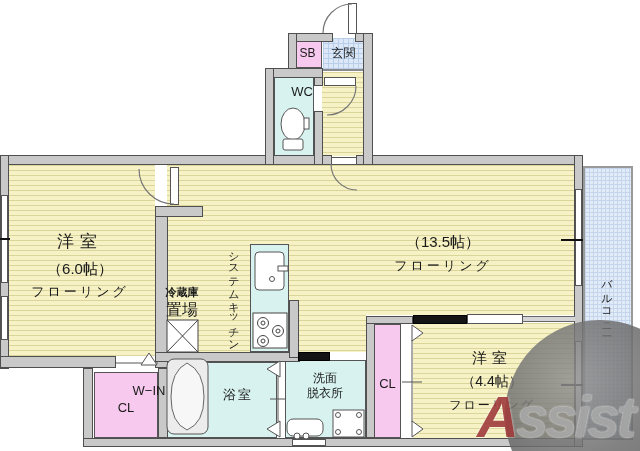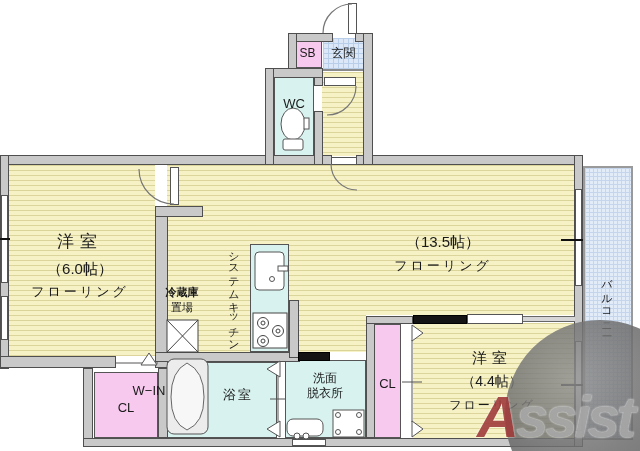--- a/index.html
+++ b/index.html
@@ -164,37 +164,37 @@
     <g stroke="#555" fill="#ffffff">
       <line x1="116" y1="363" x2="158" y2="363"></line>
       <polygon points="141,365 157,365 149,353"></polygon>
     </g>
 
     <line x1="323" y1="70" x2="363" y2="70" stroke="#8a8a8a" stroke-width="2"></line>
   </svg>
 
   <div class="lbl" style="left:293px;top:46px;width:29px;font-size:12px;">SB</div>
   <div class="lbl" style="left:324px;top:45px;width:39px;font-size:12px;">玄関</div>
-  <div class="lbl" style="left:275px;top:96px;width:38px;font-size:13px;">WC</div>
+  <div class="lbl" style="left:275px;top:84px;width:38px;font-size:13px;text-align:right;">WC</div>
 
   <div class="lbl" style="left:368px;top:233px;width:150px;font-size:15px;">（13.5帖）</div>
   <div class="lbl" style="left:373px;top:257px;width:140px;font-size:13px;letter-spacing:3px;">フローリング</div>
 
   <div class="lbl" style="left:28px;top:230px;width:104px;font-size:17px;letter-spacing:6px;">洋室</div>
   <div class="lbl" style="left:13px;top:260px;width:134px;font-size:15px;">（6.0帖）</div>
   <div class="lbl" style="left:13px;top:283px;width:134px;font-size:13px;letter-spacing:3px;">フローリング</div>
 
   <div class="lbl" style="left:432px;top:349px;width:120px;font-size:15px;letter-spacing:5px;">洋室</div>
   <div class="lbl" style="left:430px;top:373px;width:124px;font-size:14px;">（4.4帖）</div>
   <div class="lbl" style="left:428px;top:397px;width:128px;font-size:12px;letter-spacing:2px;">フローリング</div>
 
   <div class="lbl vert" style="left:226px;top:238px;height:114px;font-size:11px;">システムキッチン</div>
 
   <div class="lbl" style="left:158px;top:285px;width:48px;font-size:11px;font-weight:bold;">冷蔵庫</div>
-  <div class="lbl" style="left:158px;top:300px;width:48px;font-size:11px;">置場</div>
+  <div class="lbl" style="left:158px;top:300px;width:48px;font-size:16px;">置場</div>
 
   <div class="lbl" style="left:96px;top:383px;width:60px;font-size:13px;padding-left:23px;">W−IN</div>
   <div class="lbl" style="left:96px;top:400px;width:60px;font-size:13px;">CL</div>
 
   <div class="lbl" style="left:205px;top:386px;width:66px;font-size:13px;letter-spacing:2px;">浴室</div>
 
   <div class="lbl" style="left:290px;top:385px;width:70px;font-size:12px;">脱衣所</div>
   <div class="lbl" style="left:290px;top:370px;width:70px;font-size:12px;">洗面</div>
 
   <div class="lbl" style="left:373px;top:376px;width:29px;font-size:13px;">CL</div>

